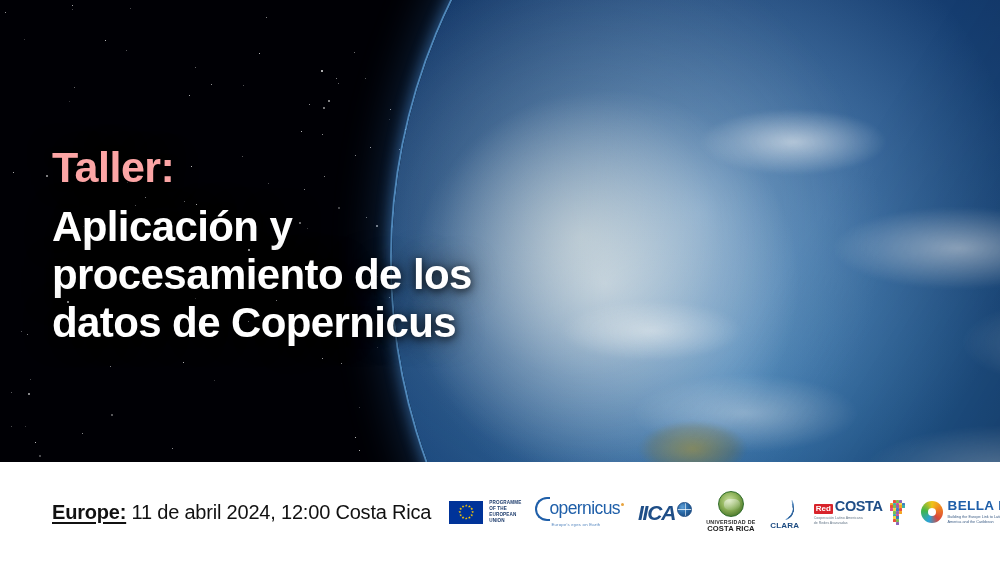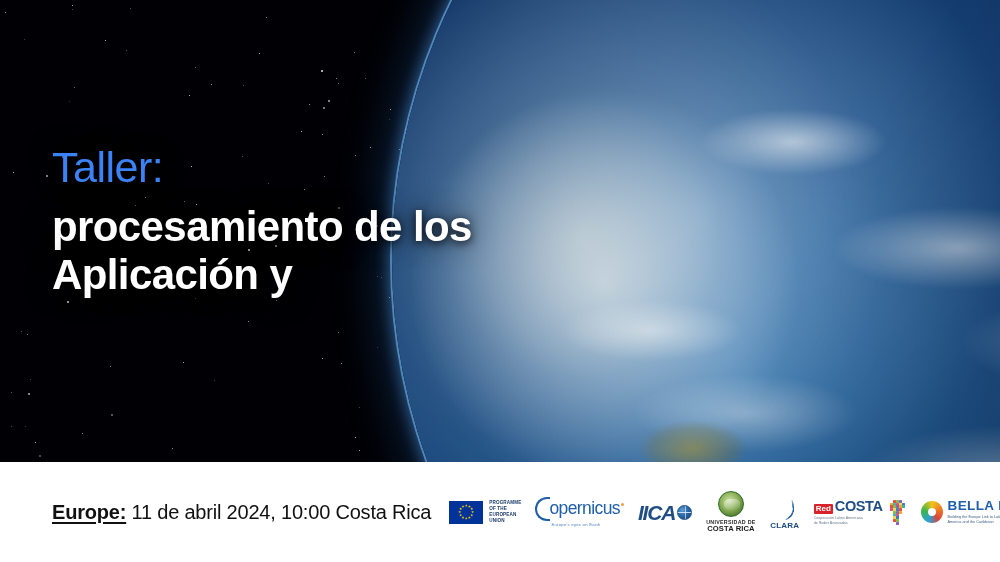--- a/index.html
+++ b/index.html
@@ -104,22 +104,22 @@
     background:
       radial-gradient(ellipse 70px 36px at 25.5% 66%, rgba(150,140,70,0.75) 0%, rgba(120,115,60,0.30) 58%, rgba(0,0,0,0) 78%),
       radial-gradient(ellipse 44px 24px at 22% 71%, rgba(138,128,62,0.62) 0%, rgba(0,0,0,0) 74%),
       radial-gradient(ellipse 30px 18px at 29% 74%, rgba(128,120,58,0.50) 0%, rgba(0,0,0,0) 76%);
     filter:blur(1.2px);
   }
 
   
   .headline { position:absolute; left:52px; top:146px; width:600px; z-index:6; }
   .kicker {
-    font-size:43px; font-weight:400; letter-spacing:-0.5px; line-height:1.0;
-    color:#3b82f6;
+    font-size:43px; font-weight:700; letter-spacing:-0.5px; line-height:1.0;
+    color:#fca5a5;
     text-shadow:0 2px 7px rgba(0,0,0,0.85), 0 0 26px rgba(0,0,0,0.7);
   }
   .title {
     margin-top:14px;
     font-size:42px; font-weight:700; letter-spacing:-0.6px; line-height:1.14;
     color:#ffffff;
     text-shadow:0 2px 9px rgba(0,0,0,0.9), 0 0 28px rgba(0,0,0,0.75);
   }
   .title div { white-space:nowrap; }
 
@@ -152,21 +152,21 @@
   .cop-row { display:flex; align-items:center; }
   .cop-arc {
     width:15px; height:24px; border:2.4px solid #1F5FA9; border-right:none;
     border-radius:13px 0 0 13px; margin-right:-1px;
   }
   .cop-word { font-size:17.5px; font-weight:400; color:#1F5FA9; letter-spacing:-0.6px; line-height:1; }
   .cop-dot { width:3px; height:3px; border-radius:50%; background:#E8A33D; margin:0 0 9px 1px; }
   .cop-tag { font-size:4.3px; color:#4f82bd; letter-spacing:0.2px; margin-left:16px; margin-top:1px; }
 
   
-  .iica { display:flex; align-items:center; gap:2px; flex:none; }
+  .iica { display:flex; gap:2px; flex:none; }
   .iica-word { font-size:21px; font-weight:700; font-style:italic; color:#1F4E87; letter-spacing:-1.2px; line-height:1; }
   .iica-globe {
     width:15px; height:15px; border-radius:50%;
     background:radial-gradient(circle at 35% 32%, #5f9fd6 0%, #2a6aa8 45%, #17406e 100%);
     border:1.4px solid #1F4E87; position:relative; overflow:hidden;
   }
   .iica-globe::before {
     content:""; position:absolute; left:-2px; right:-2px; top:50%; height:1px; background:rgba(255,255,255,0.75);
   }
   .iica-globe::after {
@@ -368,30 +368,31 @@
         <div class="clouds"></div>
         <div class="ice"></div>
         <div class="land"></div>
         <div class="shade"></div>
       </div>
     </div>
 
     <div class="headline">
       <div class="kicker">Taller:</div>
       <div class="title">
+        <div>Aplicación y</div>
         <div>procesamiento de los</div>
-        <div>Aplicación y</div>
+        <div>datos de Copernicus</div>
       </div>
     </div>
   </div>
 
   <div class="footer">
 
     <div class="date-line">
-      <span class="date-label">Europe:</span><span class="date-value"> 11 de abril 2024, 10:00 Costa Rica</span>
+      <span class="date-label">Europe:</span><span class="date-value"> 11 de abril 2024, 12:00 Costa Rica</span>
     </div>
 
     <div class="logos">
 
       <div class="eu">
         <div class="eu-flag" id="euflag">
             <i style="left: 15.5px; top: 3.6px;"></i>
             <i style="left: 18.7px; top: 4.46px;"></i>
             <i style="left: 21.04px; top: 6.8px;"></i>
             <i style="left: 21.9px; top: 10px;"></i>

